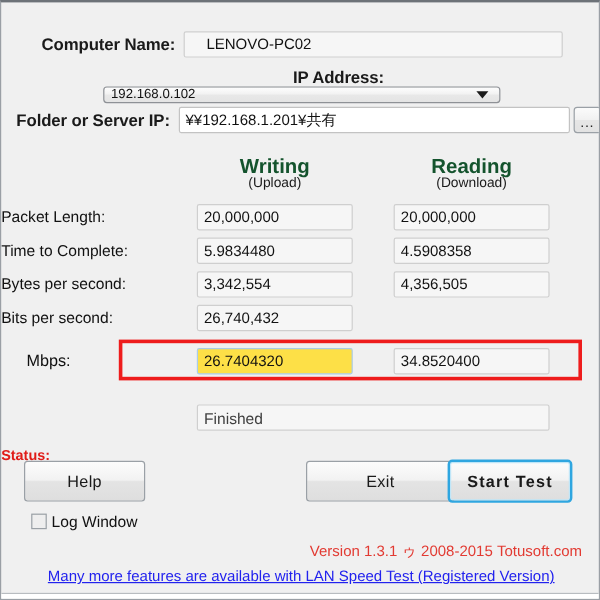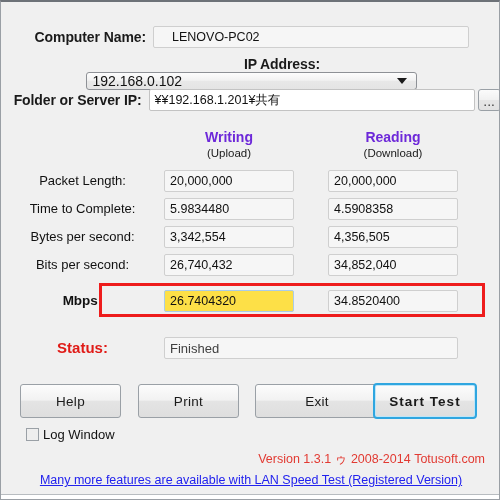--- a/index.html
+++ b/index.html
@@ -81,21 +81,21 @@
   
   .combobox {
     box-sizing: border-box;
     height: 23px;
     border: 1px solid #8e9196;
     border-radius: 3px;
     background: linear-gradient(to bottom, #fdfdfd 0%, #f2f2f2 46%, #e8e8e8 50%, #e4e4e4 100%);
     display: flex;
     align-items: center;
     padding: 0 4px 0 6px;
-    font-size: 14px;
+    font-size: 11px;
     color: #111;
     position: relative;
   }
   .combobox .cb-text { flex: 1; white-space: nowrap; overflow: hidden; }
   .cb-arrow {
     width: 0; height: 0;
     border-left: 5px solid transparent;
     border-right: 5px solid transparent;
     border-top: 6px solid #1a1a1a;
     margin-right: 5px;
@@ -116,53 +116,54 @@
     line-height: 10px;
     padding-bottom: 3px;
     color: #222;
     letter-spacing: 0.5px;
   }
 
   
   .col-head {
     position: absolute;
     text-align: center;
-    font-size: 14px;
+    font-size: 17px;
     font-weight: bold;
-    color: #6d28d9;
+    color: #14532d;
   }
   .col-sub {
     position: absolute;
     text-align: center;
     font-size: 11.5px;
     color: #1a1a1a;
   }
 
   
   .data-row {
     position: absolute;
     left: 0;
     width: 500px;
     height: 23px;
   }
   .data-label {
     position: absolute;
     left: 0;
     width: 163px;
-    text-align: center;
+    text-align: left;
     font-size: 13px;
     color: #111;
     line-height: 23px;
     white-space: nowrap;
   }
-  .data-label.bold { font-weight: bold; font-size: 13.5px; }
+  .data-label.bold { font-weight: normal; font-size: 13.5px; padding-left: 21px; }
   .data-label.status {
     color: #e01b17;
     font-weight: bold;
-    font-size: 15px;
+    font-size: 12px;
+    margin-top: 32px;
   }
   .cell {
     position: absolute;
     top: 1px;
     width: 130px;
   }
   .cell.writing { left: 163px; }
   .cell.reading { left: 327px; }
 
   .status-text { color: #404040; font-size: 13px; }
@@ -292,23 +293,20 @@
     <div class="cell reading">
         <div class="textbox">4,356,505</div>
       </div>
   </div>
 
   <div class="data-row" style="top:251px;">
     <div class="data-label">Bits per second:</div>
     <div class="cell writing">
         <div class="textbox">26,740,432</div>
       </div>
-    <div class="cell reading">
-        <div class="textbox">34,852,040</div>
-      </div>
   </div>
 
   <div class="data-row" style="top:287px;">
     <div class="data-label bold">Mbps:</div>
     <div class="cell writing">
         <div class="textbox focused">26.7404320</div>
       </div>
     <div class="cell reading">
         <div class="textbox">34.8520400</div>
       </div>
@@ -319,25 +317,24 @@
   <div class="data-row" style="top:334px;">
     <div class="data-label status">Status:</div>
     <div class="cell writing" style="width:294px;">
       <div class="textbox">
         <span class="status-text">Finished</span>
       </div>
     </div>
   </div>
 
   <div class="btn" style="left:19px;  top:382px; width:101px;">Help</div>
-  <div class="btn" style="left:137px; top:382px; width:101px;">Print</div>
   <div class="btn" style="left:254px; top:382px; width:124px;">Exit</div>
   <div class="btn primary" style="left:372px; top:381px; width:104px; height:36px;">Start Test</div>
 
   <div class="checkbox-row" style="left:25px; top:425px;">
     <span class="cb-box"></span>
     <span class="cb-label">Log Window</span>
   </div>
 
-  <div class="version" style="top:449px;">Version 1.3.1 ゥ 2008-2014 Totusoft.com</div>
+  <div class="version" style="top:449px;">Version 1.3.1 ゥ 2008-2015 Totusoft.com</div>
   <div class="footer-link" style="top:471px;">Many more features are available with LAN Speed Test (Registered Version)</div>
 
 </div>
 
 </body></html>

